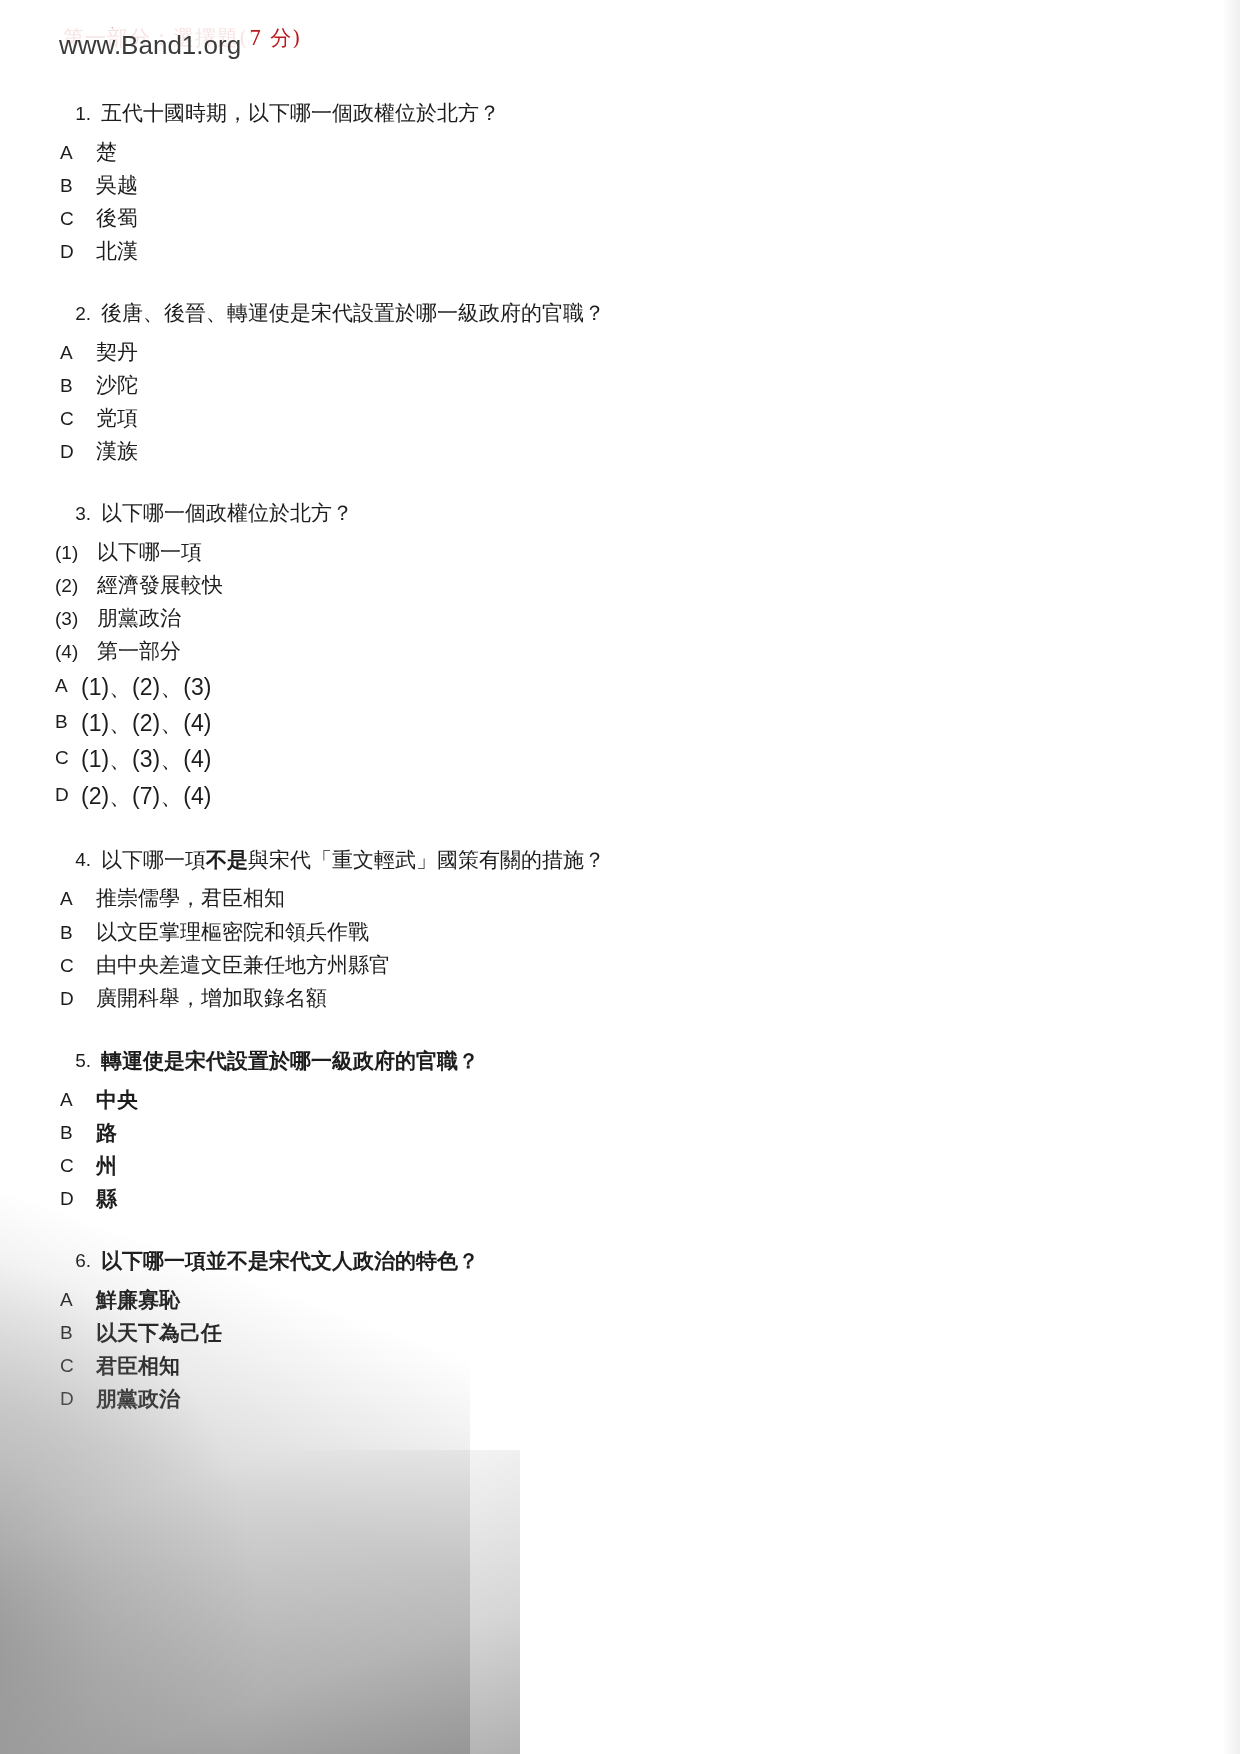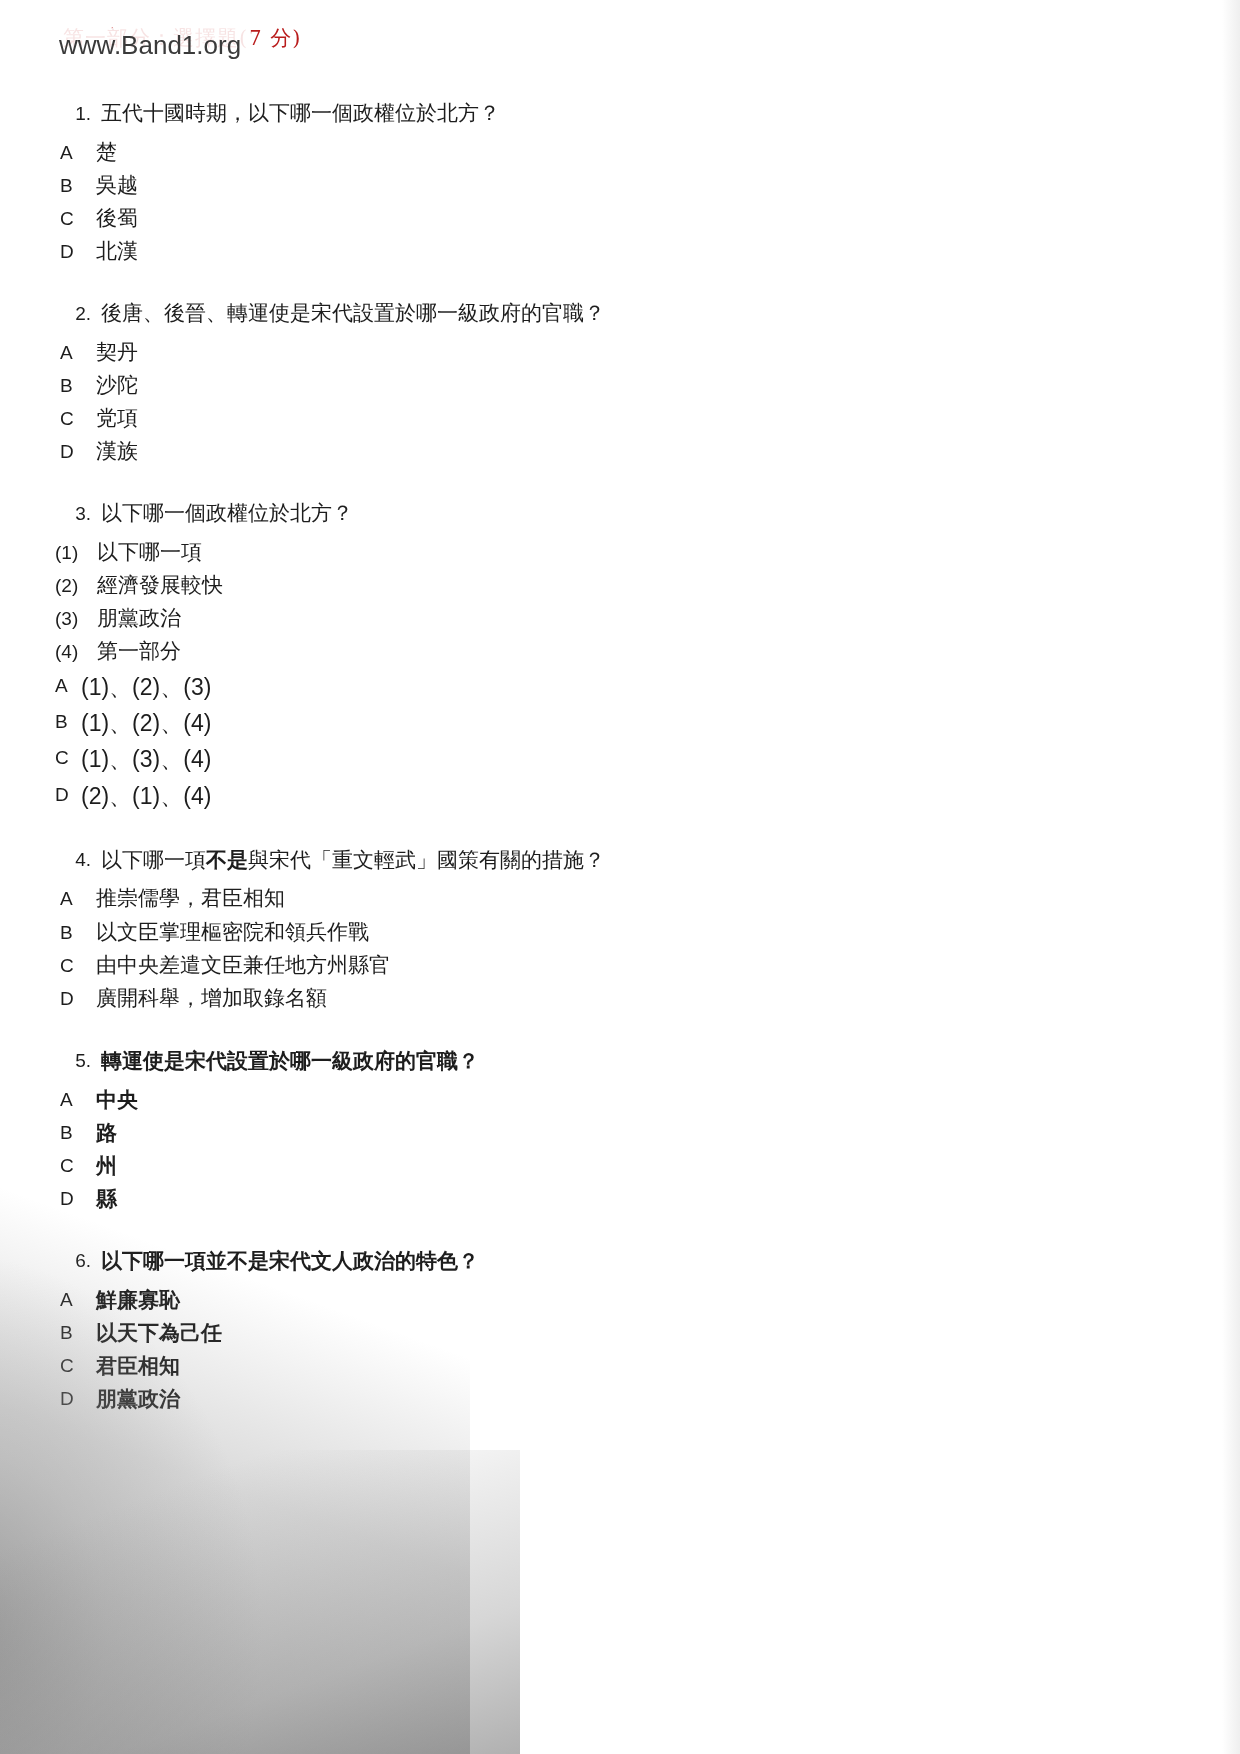--- a/index.html
+++ b/index.html
@@ -247,21 +247,21 @@
       <div class="opt-line combo-line">
         <span class="opt-letter">B</span>
         <span class="opt-text">(1)、(2)、(4)</span>
       </div>
       <div class="opt-line combo-line">
         <span class="opt-letter">C</span>
         <span class="opt-text">(1)、(3)、(4)</span>
       </div>
       <div class="opt-line combo-line">
         <span class="opt-letter">D</span>
-        <span class="opt-text">(2)、(1)、(4)</span>
+        <span class="opt-text">(2)、(7)、(4)</span>
       </div>
     </div>
   </div>
 
   <div class="question-block">
     <div class="q-line">
       <span class="q-num">4.</span>
       <span class="q-text"><span>以下哪一項</span><span class="neg">不是</span><span>與宋代「重文輕武」國策有關的措施？</span></span>
     </div>
     <div class="options">

